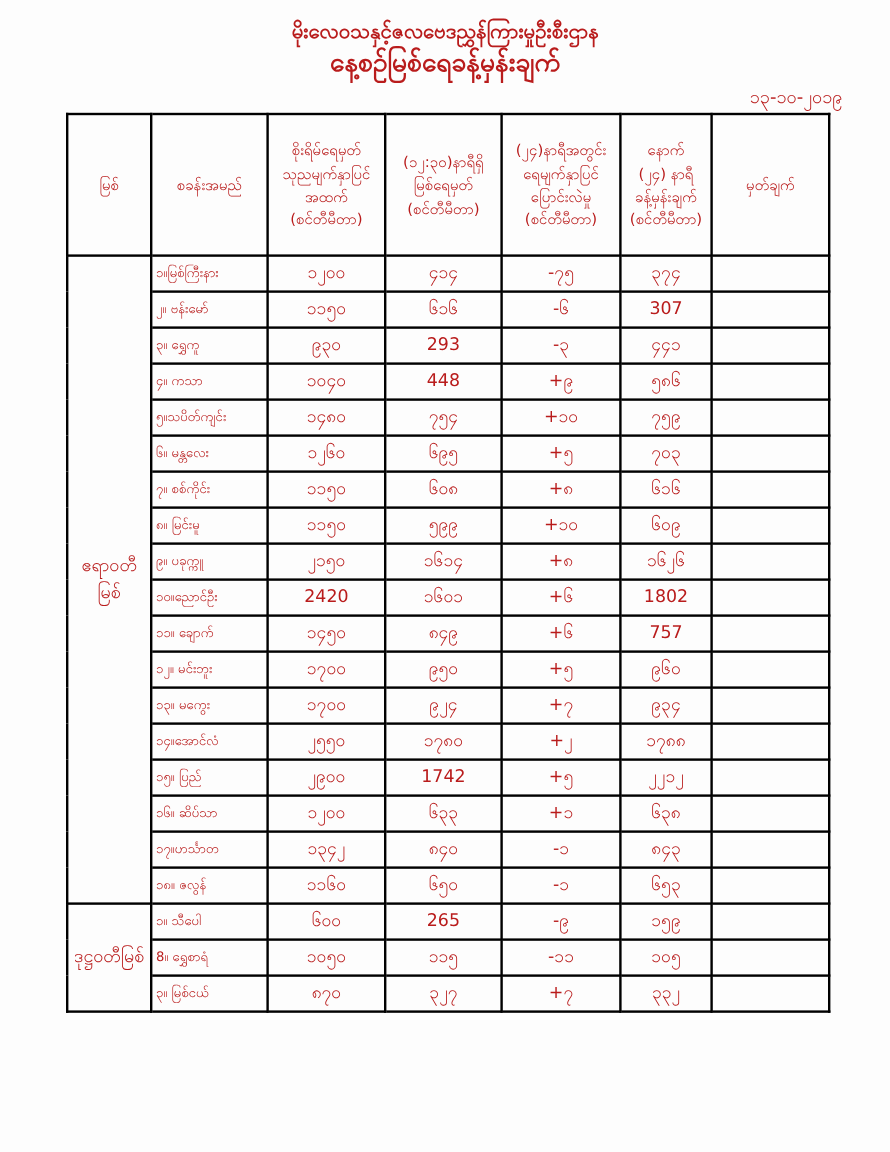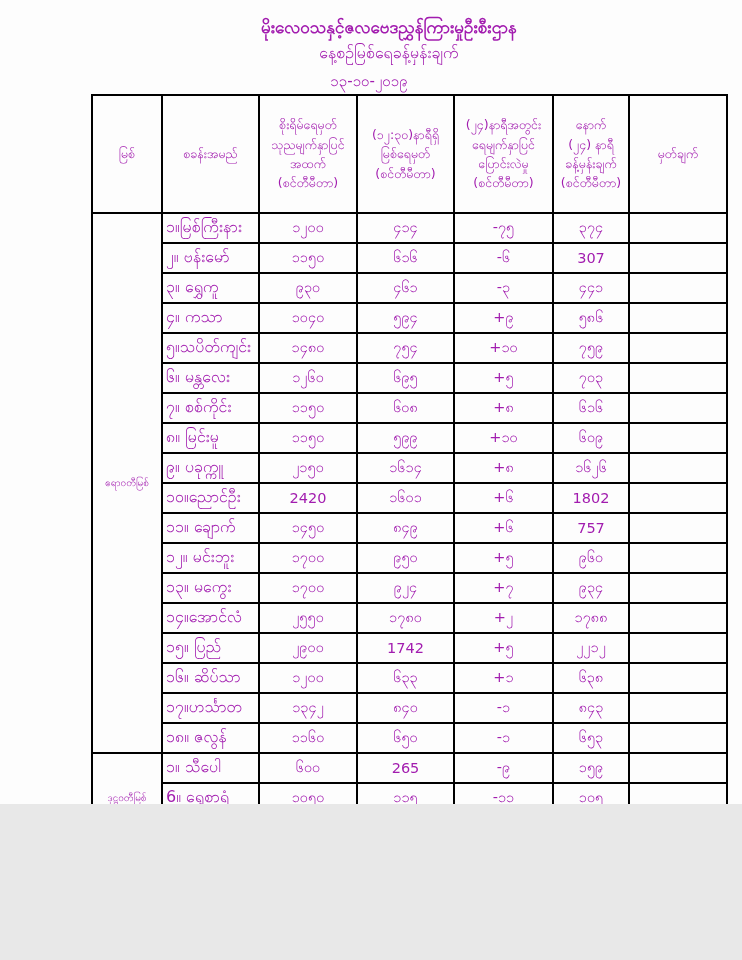--- a/index.html
+++ b/index.html
@@ -1,48 +1,48 @@
 <!DOCTYPE html>
 <html><head>
 <meta charset="utf-8">
 <style>
   html, body { margin: 0; padding: 0; background: #e8e8e8; }
   .page {
-    width: 742px; height: 804px; background: #fdfdfd; position: relative;
-    font-family: "DejaVu Sans", sans-serif; color: #a21caf; overflow: hidden;
-    margin: 0 auto; box-sizing: border-box; padding-left: 36px;
+    width: 742px; height: 960px; background: #fdfdfd; position: relative;
+    font-family: "DejaVu Sans", sans-serif; color: #b91c1c; overflow: hidden;
+    margin: 0 auto; box-sizing: border-box;
   }
   .titles { padding-top: 14px; text-align: center; }
   .title-line1 { font-size: 17px; font-weight: bold; line-height: 26px; }
-  .title-line2 { font-size: 16px; font-weight: normal; line-height: 25px; }
+  .title-line2 { font-size: 22px; font-weight: bold; line-height: 25px; }
   .date-line {
-    text-align: center; padding-right: 40px; font-size: 15px;
+    text-align: right; padding-right: 40px; font-size: 15px;
     margin-top: 6px; margin-bottom: 3px; line-height: 20px;
   }
   table.levels {
     border-collapse: collapse; table-layout: fixed;
     margin-left: 55px; width: 635px;
   }
   table.levels th, table.levels td {
     border: 2px solid #000; padding: 0 3px; box-sizing: border-box;
     overflow: hidden;
   }
   table.levels thead tr { height: 118px; }
   table.levels tbody tr { height: 30px; }
   th.hdr {
     font-weight: normal; font-size: 12.5px; line-height: 1.55;
     text-align: center; white-space: pre-line; vertical-align: middle;
   }
   td.river-cell {
-    text-align: center; vertical-align: middle; font-size: 10px;
+    text-align: center; vertical-align: middle; font-size: 15px;
     padding: 0 1px;
     border-radius: 27px;
   }
   td.station-cell {
-    text-align: left; font-size: 16px; vertical-align: middle;
+    text-align: left; font-size: 11px; vertical-align: middle;
     padding-left: 4px; white-space: nowrap;
   }
   td.num-cell { text-align: center; font-size: 14.5px; vertical-align: middle; }
   td.remark-cell { }
 </style>
 </head>
 <body>
 
 <div class="page">
   <div class="titles">
@@ -97,29 +97,29 @@
           <td class="station-cell">၂။ ဗန်းမော်</td>
           <td class="num-cell">၁၁၅၀</td>
           <td class="num-cell">၆၁၆</td>
           <td class="num-cell">-၆</td>
           <td class="num-cell">307</td>
           <td class="remark-cell"></td>
         </tr>
         <tr>
           <td class="station-cell">၃။ ရွှေကူ</td>
           <td class="num-cell">၉၃၀</td>
-          <td class="num-cell">၄၆၁</td>
+          <td class="num-cell">293</td>
           <td class="num-cell">-၃</td>
           <td class="num-cell">၄၄၁</td>
           <td class="remark-cell"></td>
         </tr>
         <tr>
           <td class="station-cell">၄။ ကသာ</td>
           <td class="num-cell">၁၀၄၀</td>
-          <td class="num-cell">၅၉၄</td>
+          <td class="num-cell">448</td>
           <td class="num-cell">+၉</td>
           <td class="num-cell">၅၈၆</td>
           <td class="remark-cell"></td>
         </tr>
         <tr>
           <td class="station-cell">၅။သပိတ်ကျင်း</td>
           <td class="num-cell">၁၄၈၀</td>
           <td class="num-cell">၇၅၄</td>
           <td class="num-cell">+၁၀</td>
           <td class="num-cell">၇၅၉</td>
@@ -232,21 +232,21 @@
         <tr>
           <td class="river-cell" rowspan="3">ဒုဋ္ဌဝတီမြစ်</td>
           <td class="station-cell">၁။ သီပေါ</td>
           <td class="num-cell">၆၀၀</td>
           <td class="num-cell">265</td>
           <td class="num-cell">-၉</td>
           <td class="num-cell">၁၅၉</td>
           <td class="remark-cell"></td>
         </tr>
         <tr>
-          <td class="station-cell">6။ ရွှေစာရံ</td>
+          <td class="station-cell">8။ ရွှေစာရံ</td>
           <td class="num-cell">၁၀၅၀</td>
           <td class="num-cell">၁၁၅</td>
           <td class="num-cell">-၁၁</td>
           <td class="num-cell">၁၀၅</td>
           <td class="remark-cell"></td>
         </tr>
         <tr>
           <td class="station-cell">၃။ မြစ်ငယ်</td>
           <td class="num-cell">၈၇၀</td>
           <td class="num-cell">၃၂၇</td>

